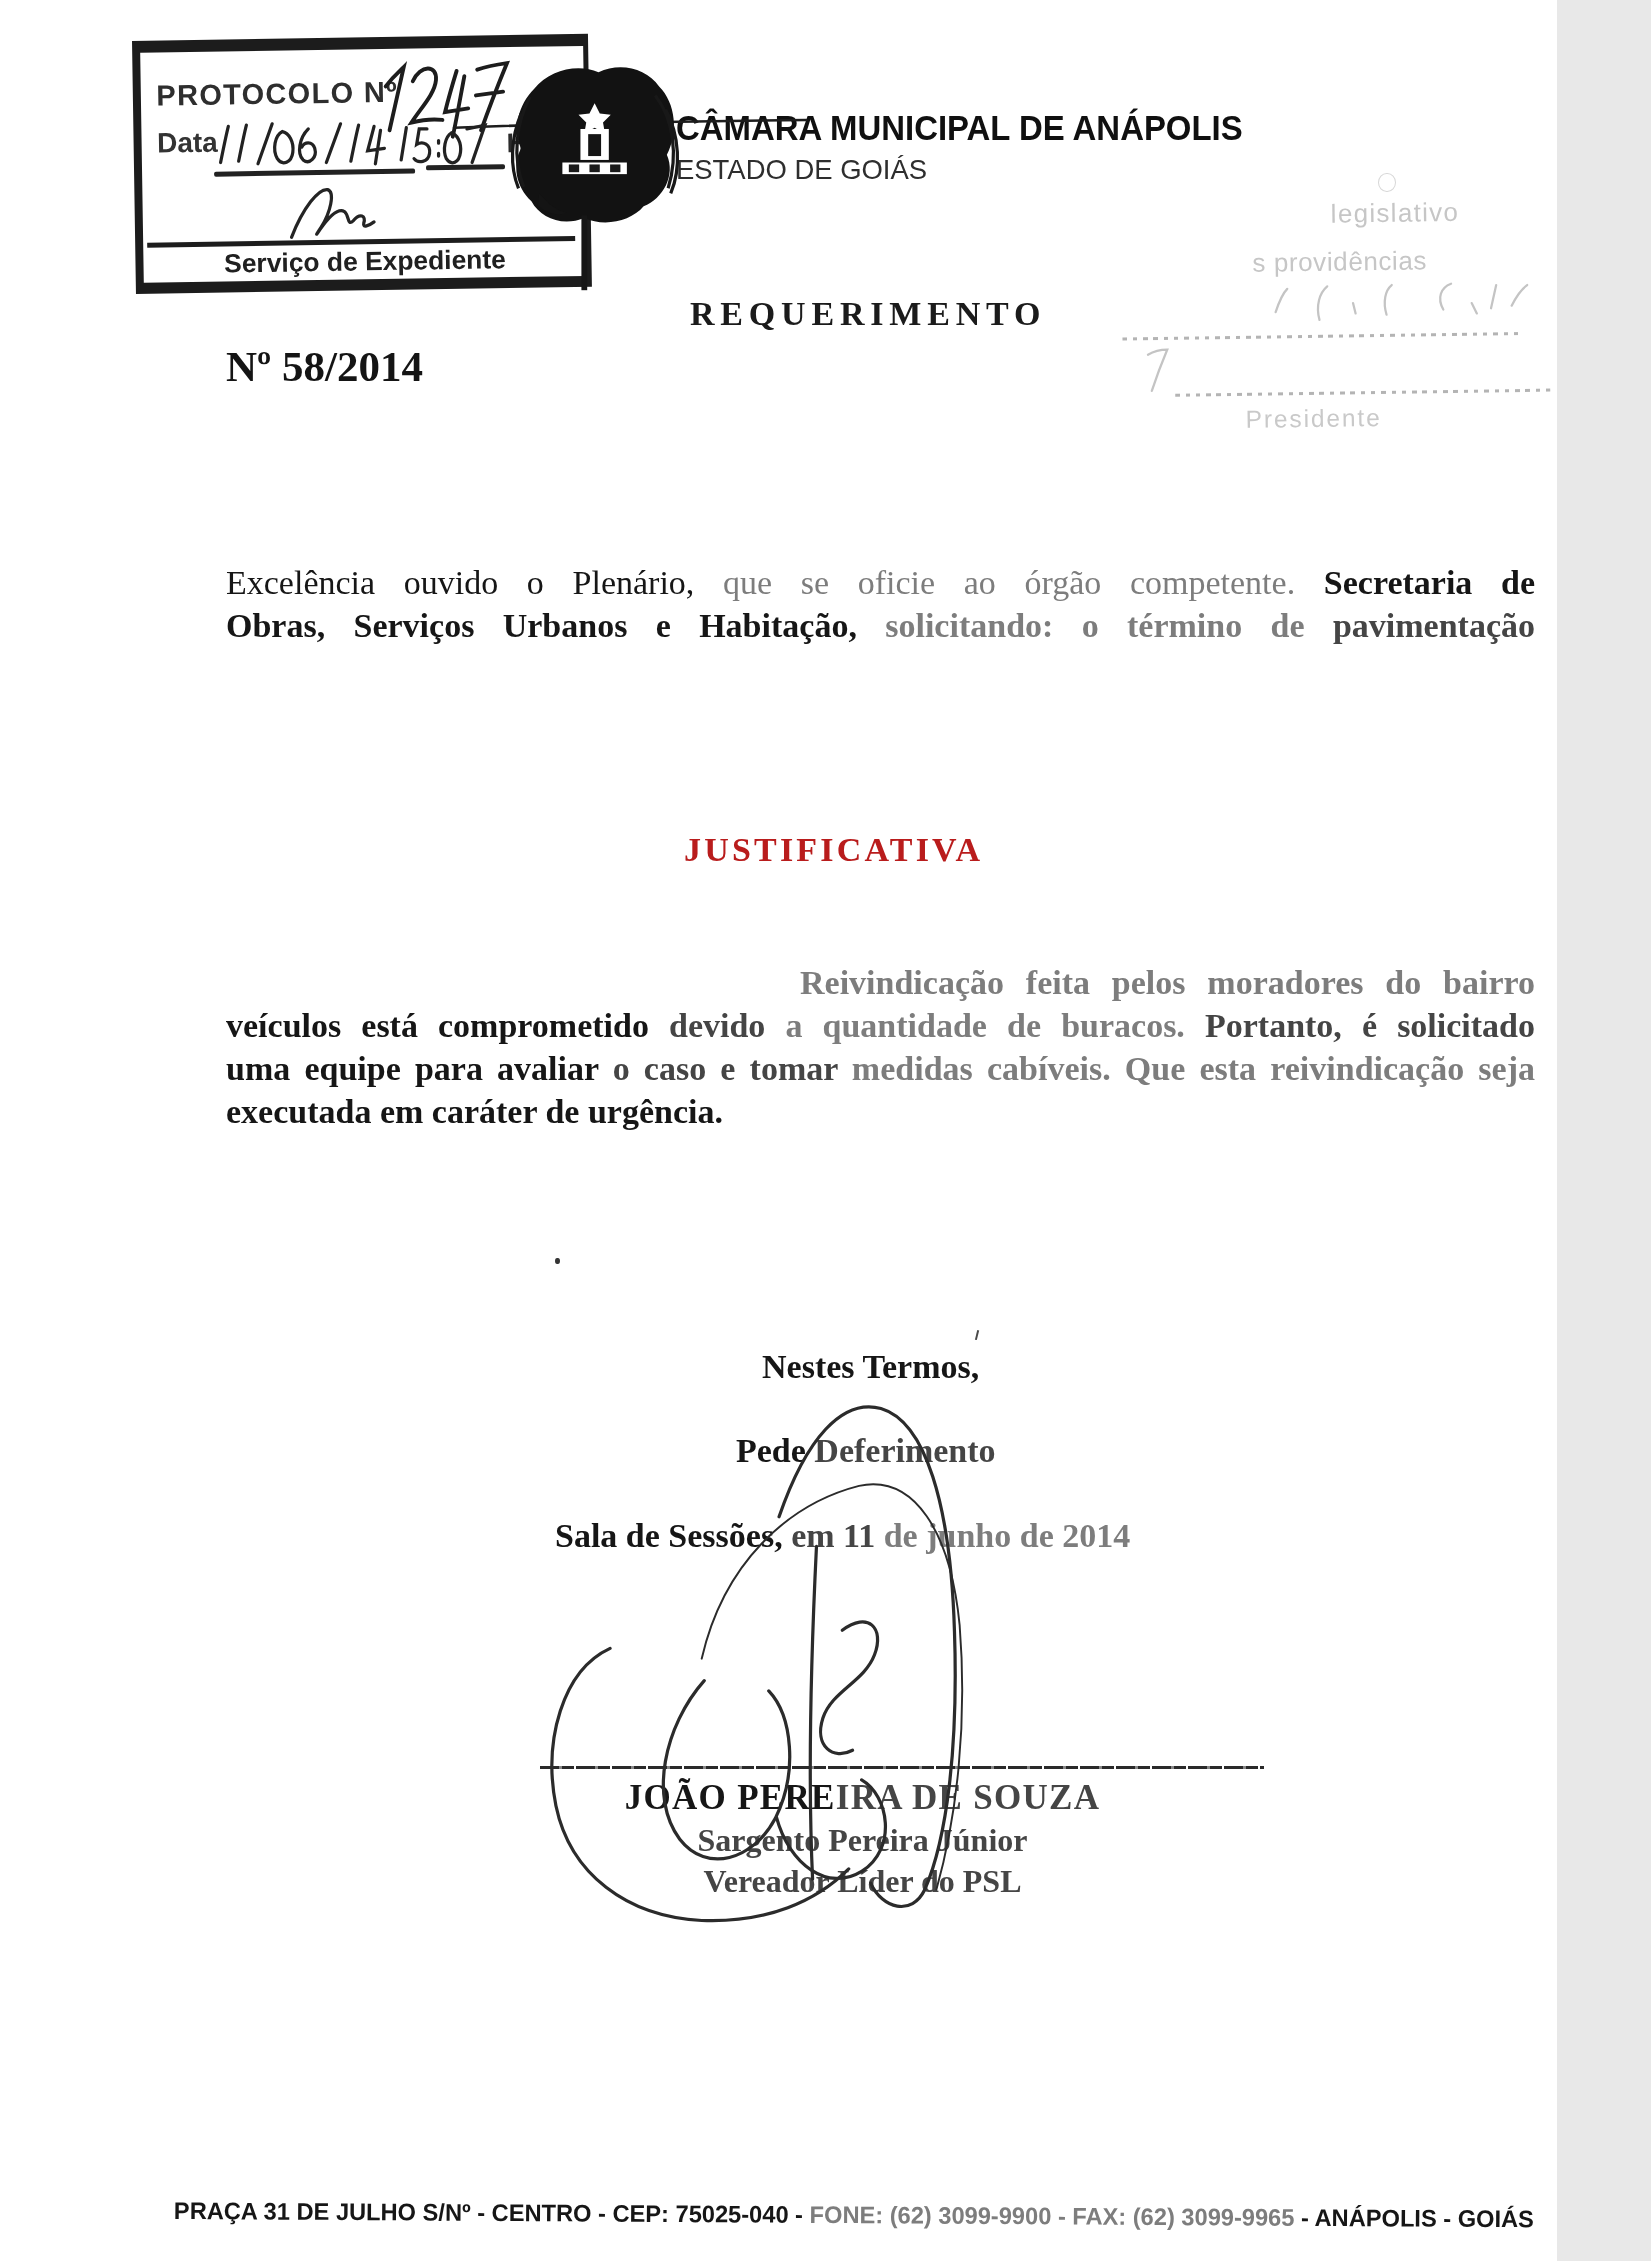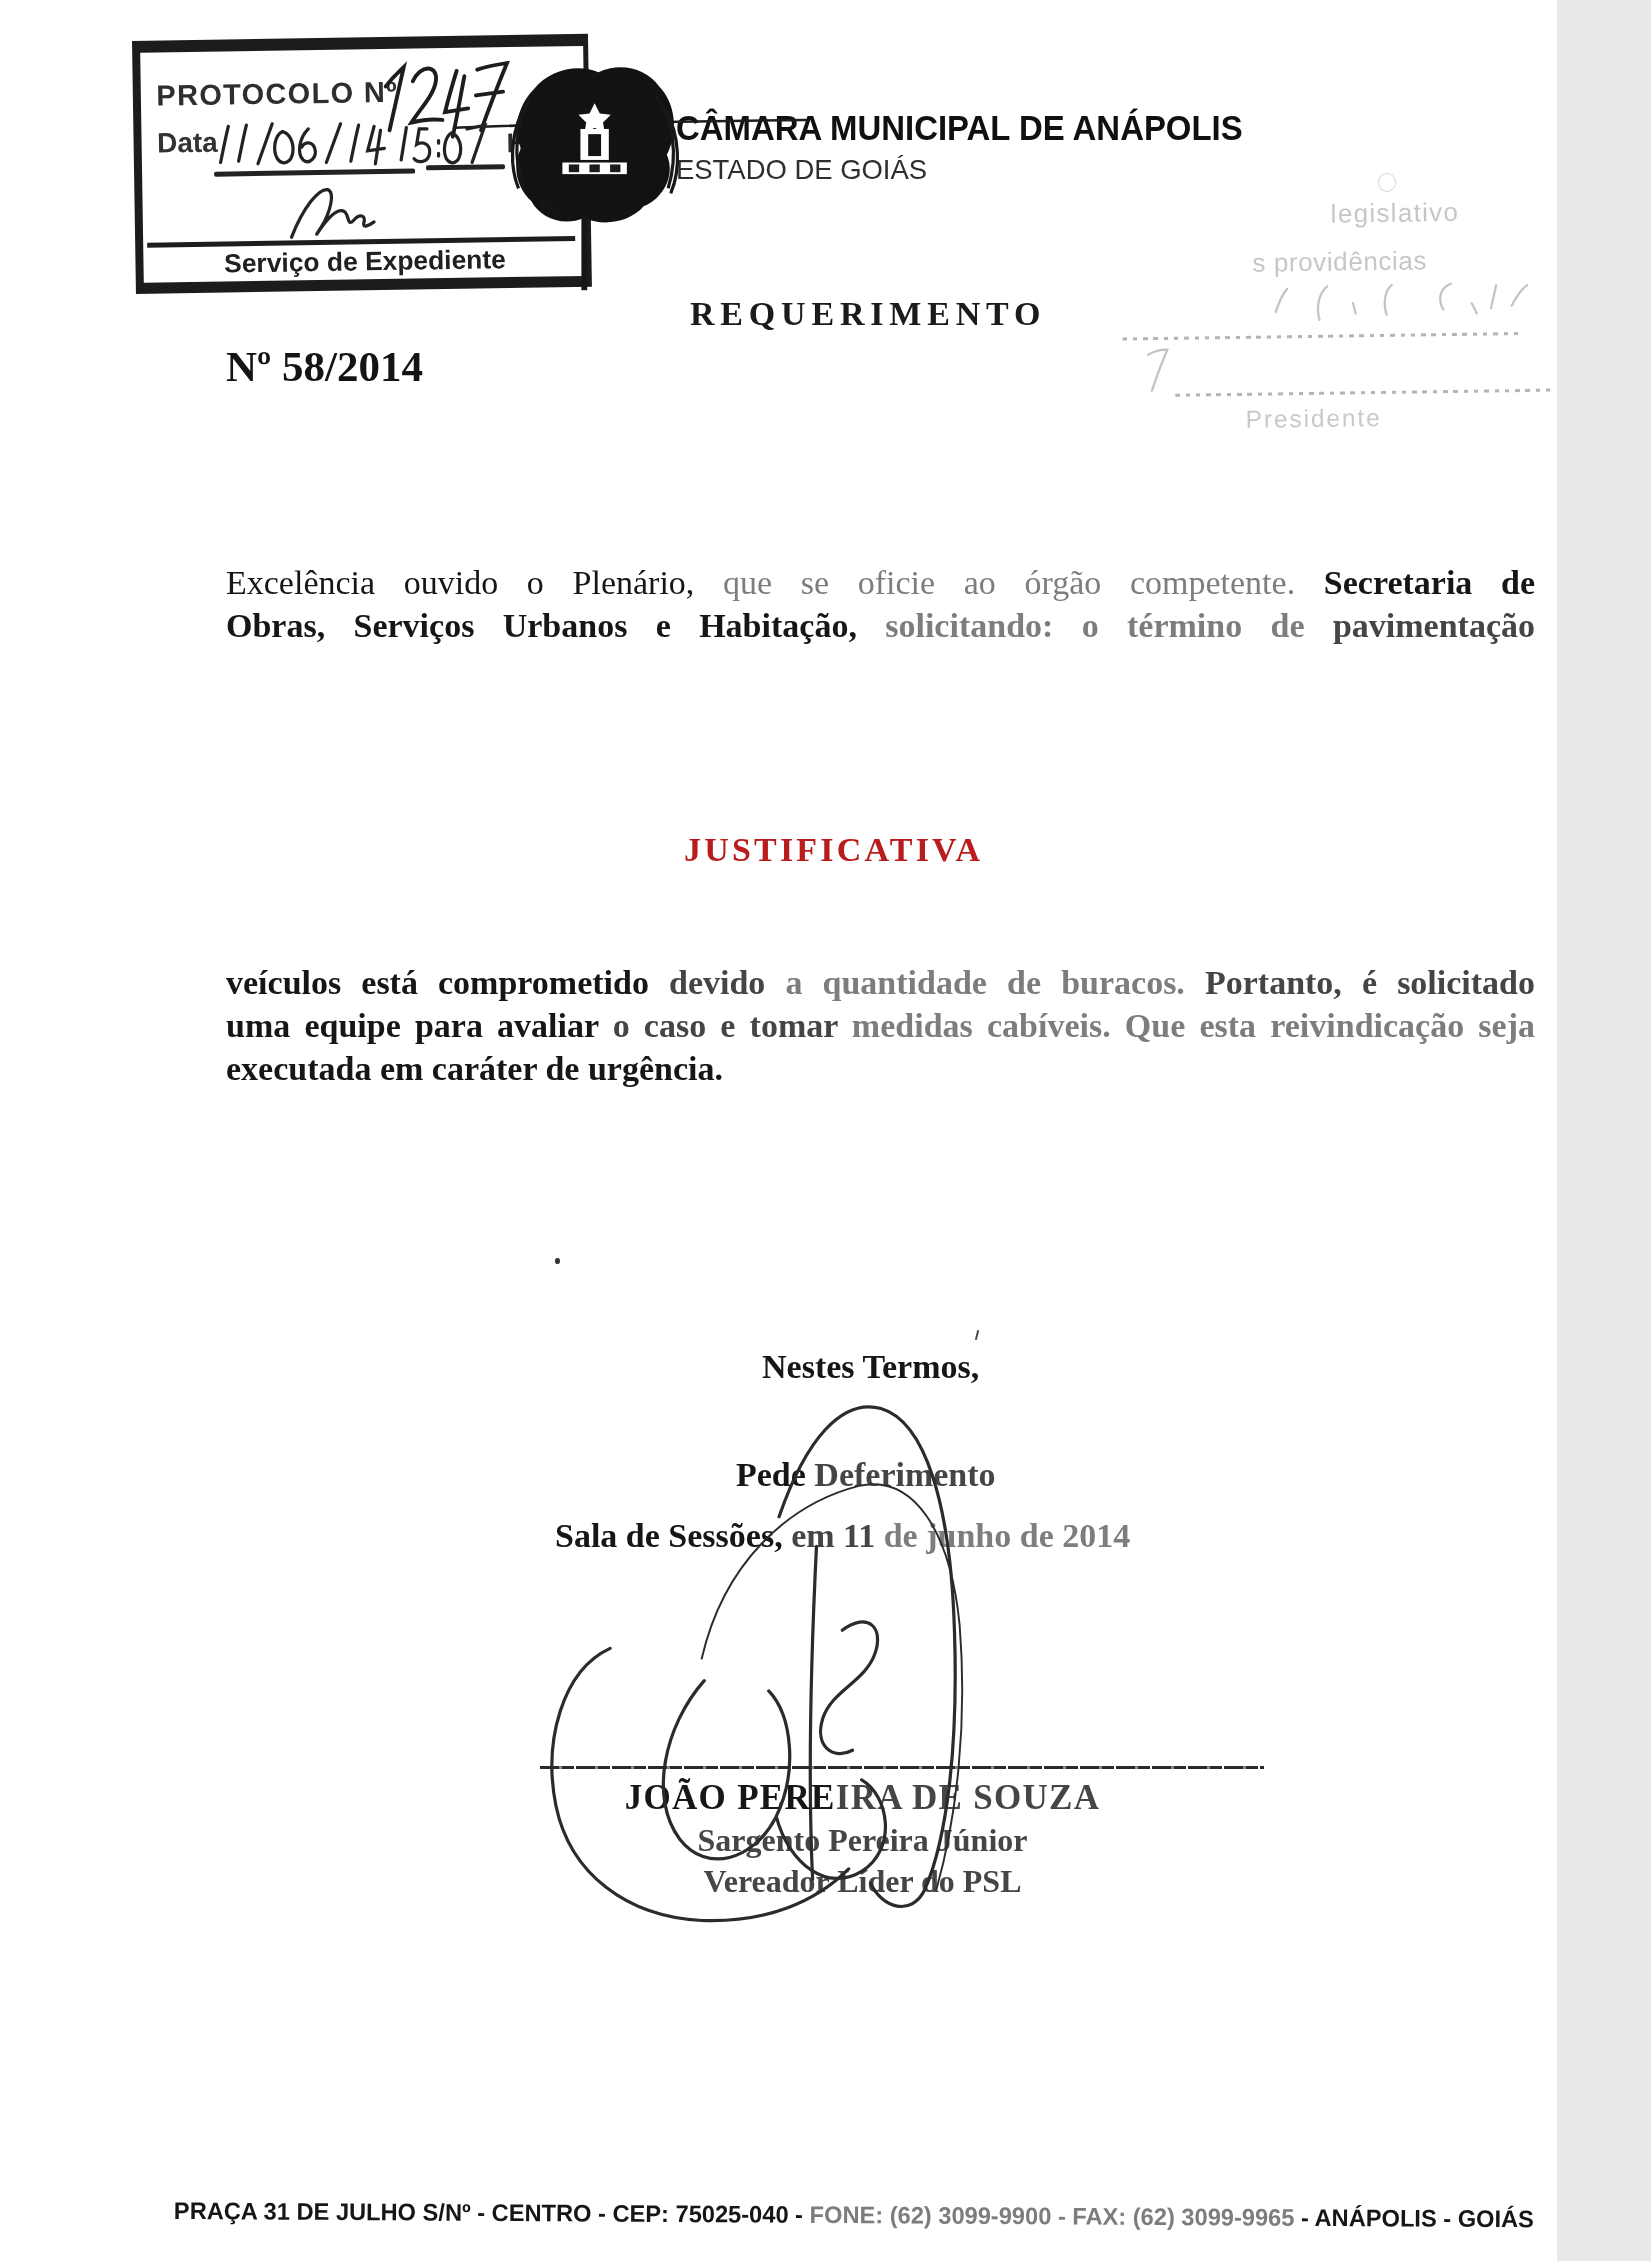--- a/index.html
+++ b/index.html
@@ -46,21 +46,21 @@
 
   
   .para{position:absolute;left:226px;width:1309px;font-size:34px;}
   .jline{text-align:justify;text-align-last:justify;height:43px;white-space:normal;}
   .jlast{text-align:left;text-align-last:left;height:43px;}
   .p2 .jline,.p2 .jlast{height:43px;}
 
   .just{left:684px;top:831px;font-size:34px;font-weight:700;letter-spacing:3.2px;color:#b91c1c;white-space:nowrap;}
 
   .nestes{left:762px;top:1348px;font-size:34px;font-weight:700;white-space:nowrap;}
-  .pede{left:736px;top:1432px;font-size:34px;font-weight:700;white-space:nowrap;margin-top:24px;}
+  .pede{left:736px;top:1432px;font-size:34px;font-weight:700;white-space:nowrap;}
   .sala{left:555px;top:1517px;font-size:34px;font-weight:700;white-space:nowrap;}
 
   .sigline{left:540px;top:1766px;width:724px;height:2.6px;
            background:repeating-linear-gradient(90deg,#2a2a2a 0 19.3px,#888 19.3px 22px,#2a2a2a 22px 34px,transparent 34px 36px);}
   .nameblock{left:540px;top:1778px;width:645px;text-align:center;}
   .nameblock .nm{font-size:35px;font-weight:700;letter-spacing:1.3px;height:44px;white-space:nowrap;}
   .nameblock .rl{font-size:32px;font-weight:700;height:41px;white-space:nowrap;}
 
   .footer{left:174px;top:2197px;width:1406px;font-size:24px;font-weight:700;
           font-family:"Liberation Sans",sans-serif;transform:rotate(0.35deg) scaleX(.985);
@@ -103,20 +103,21 @@
   <div class="abs docnum">Nº 58/2014</div>
 
   <div class="para" style="top:564px;">
     <div class="jline"><span class="reg c1">Excelência ouvido o Plenário, </span><span class="reg c3">que se oficie ao órgão competente. </span><span class="b c1">Secretaria de</span></div>
     <div class="jline"><span class="b c1">Obras, Serviços Urbanos e Habitação, </span><span class="b c3">solicitando: o término de </span><span class="b c2">pavimentação</span></div>
   </div>
 
   <div class="abs just">JUSTIFICATIVA</div>
 
   <div class="para p2" style="top:964px;">
+    <div class="jline" style="padding-left:574px;"><span class="b c3">Reivindicação feita pelos moradores do bairro</span></div>
     <div class="jline"><span class="b c1">veículos está comprometido </span><span class="b c2">devido </span><span class="b c3">a quantidade de buracos. </span><span class="b c2">Portanto, é solicitado</span></div>
     <div class="jline"><span class="b c1">uma equipe para avaliar </span><span class="b c2">o caso e tomar </span><span class="b c3">medidas cabíveis. Que esta reivindicação seja</span></div>
     <div class="jlast"><span class="b c1">executada em caráter de urgência.</span></div>
   </div>
 
   <div class="abs nestes">Nestes Termos,</div>
   <div class="abs pede"><span class="c1">Pede </span><span class="c2">Deferimento</span></div>
   <div class="abs sala"><span class="c1">Sala de Sessões, </span><span class="c2">em 11 </span><span class="c3">de junho de 2014</span></div>
 
   <div class="abs sigline"></div>

